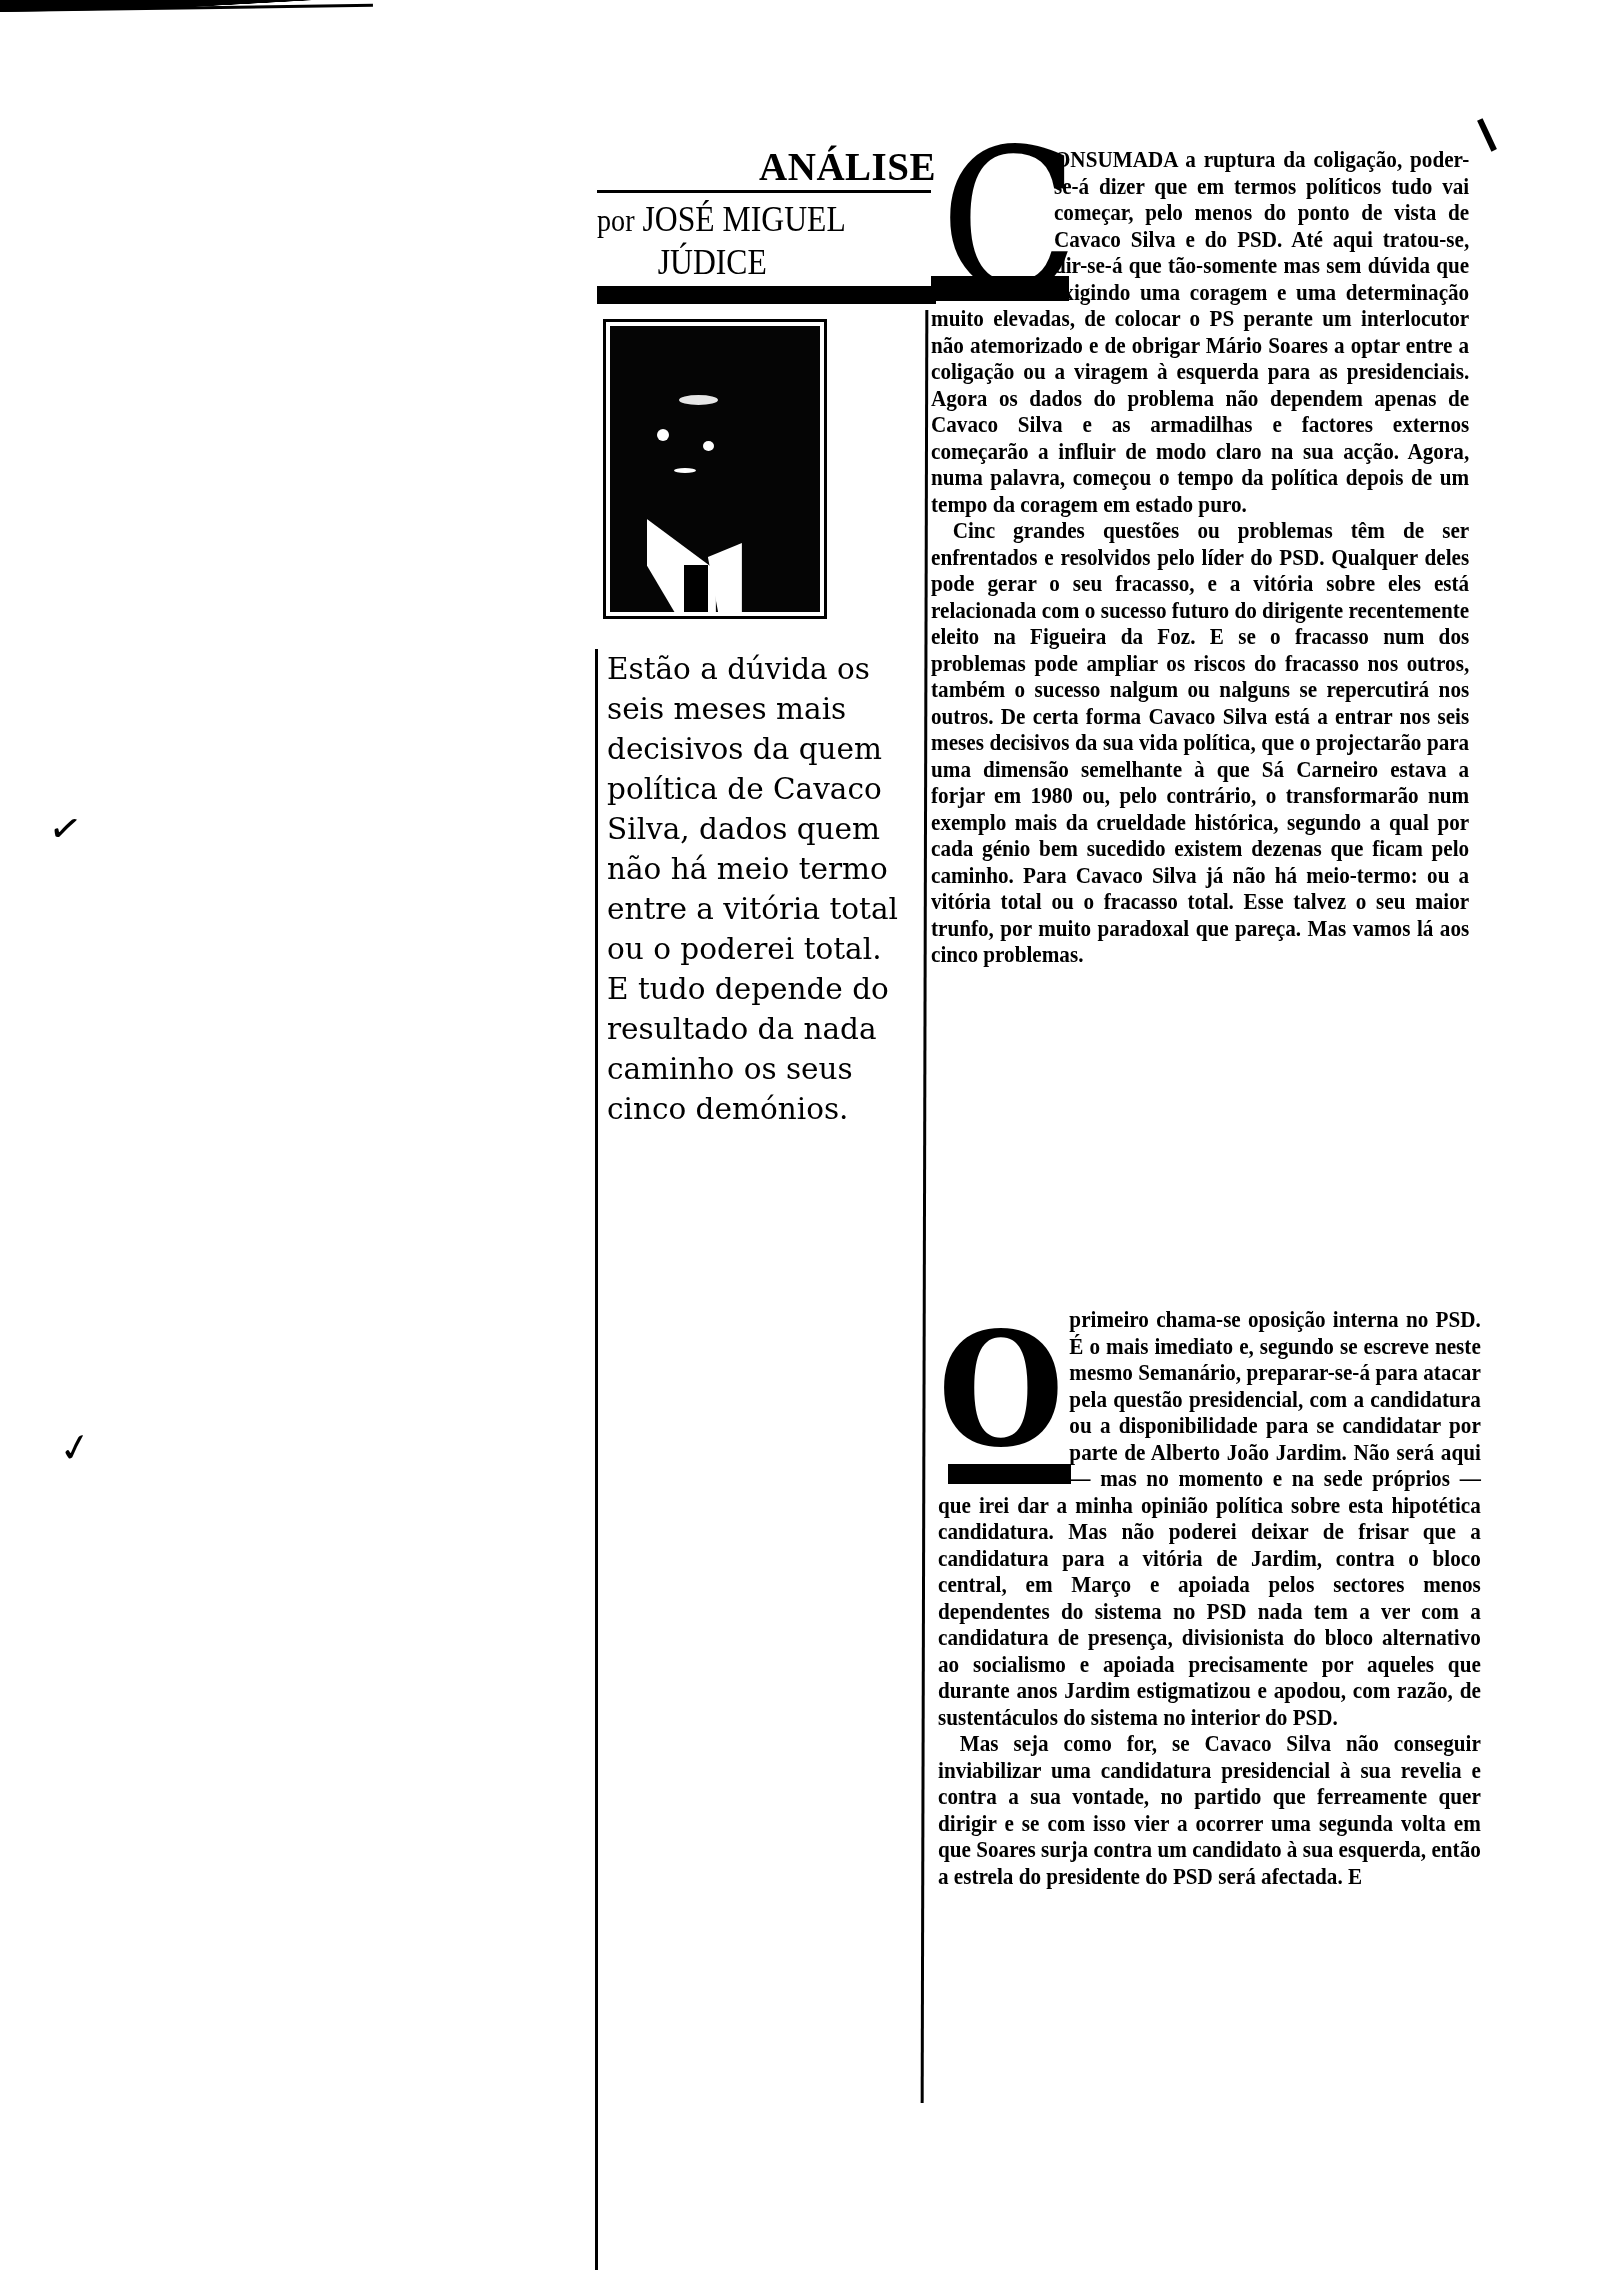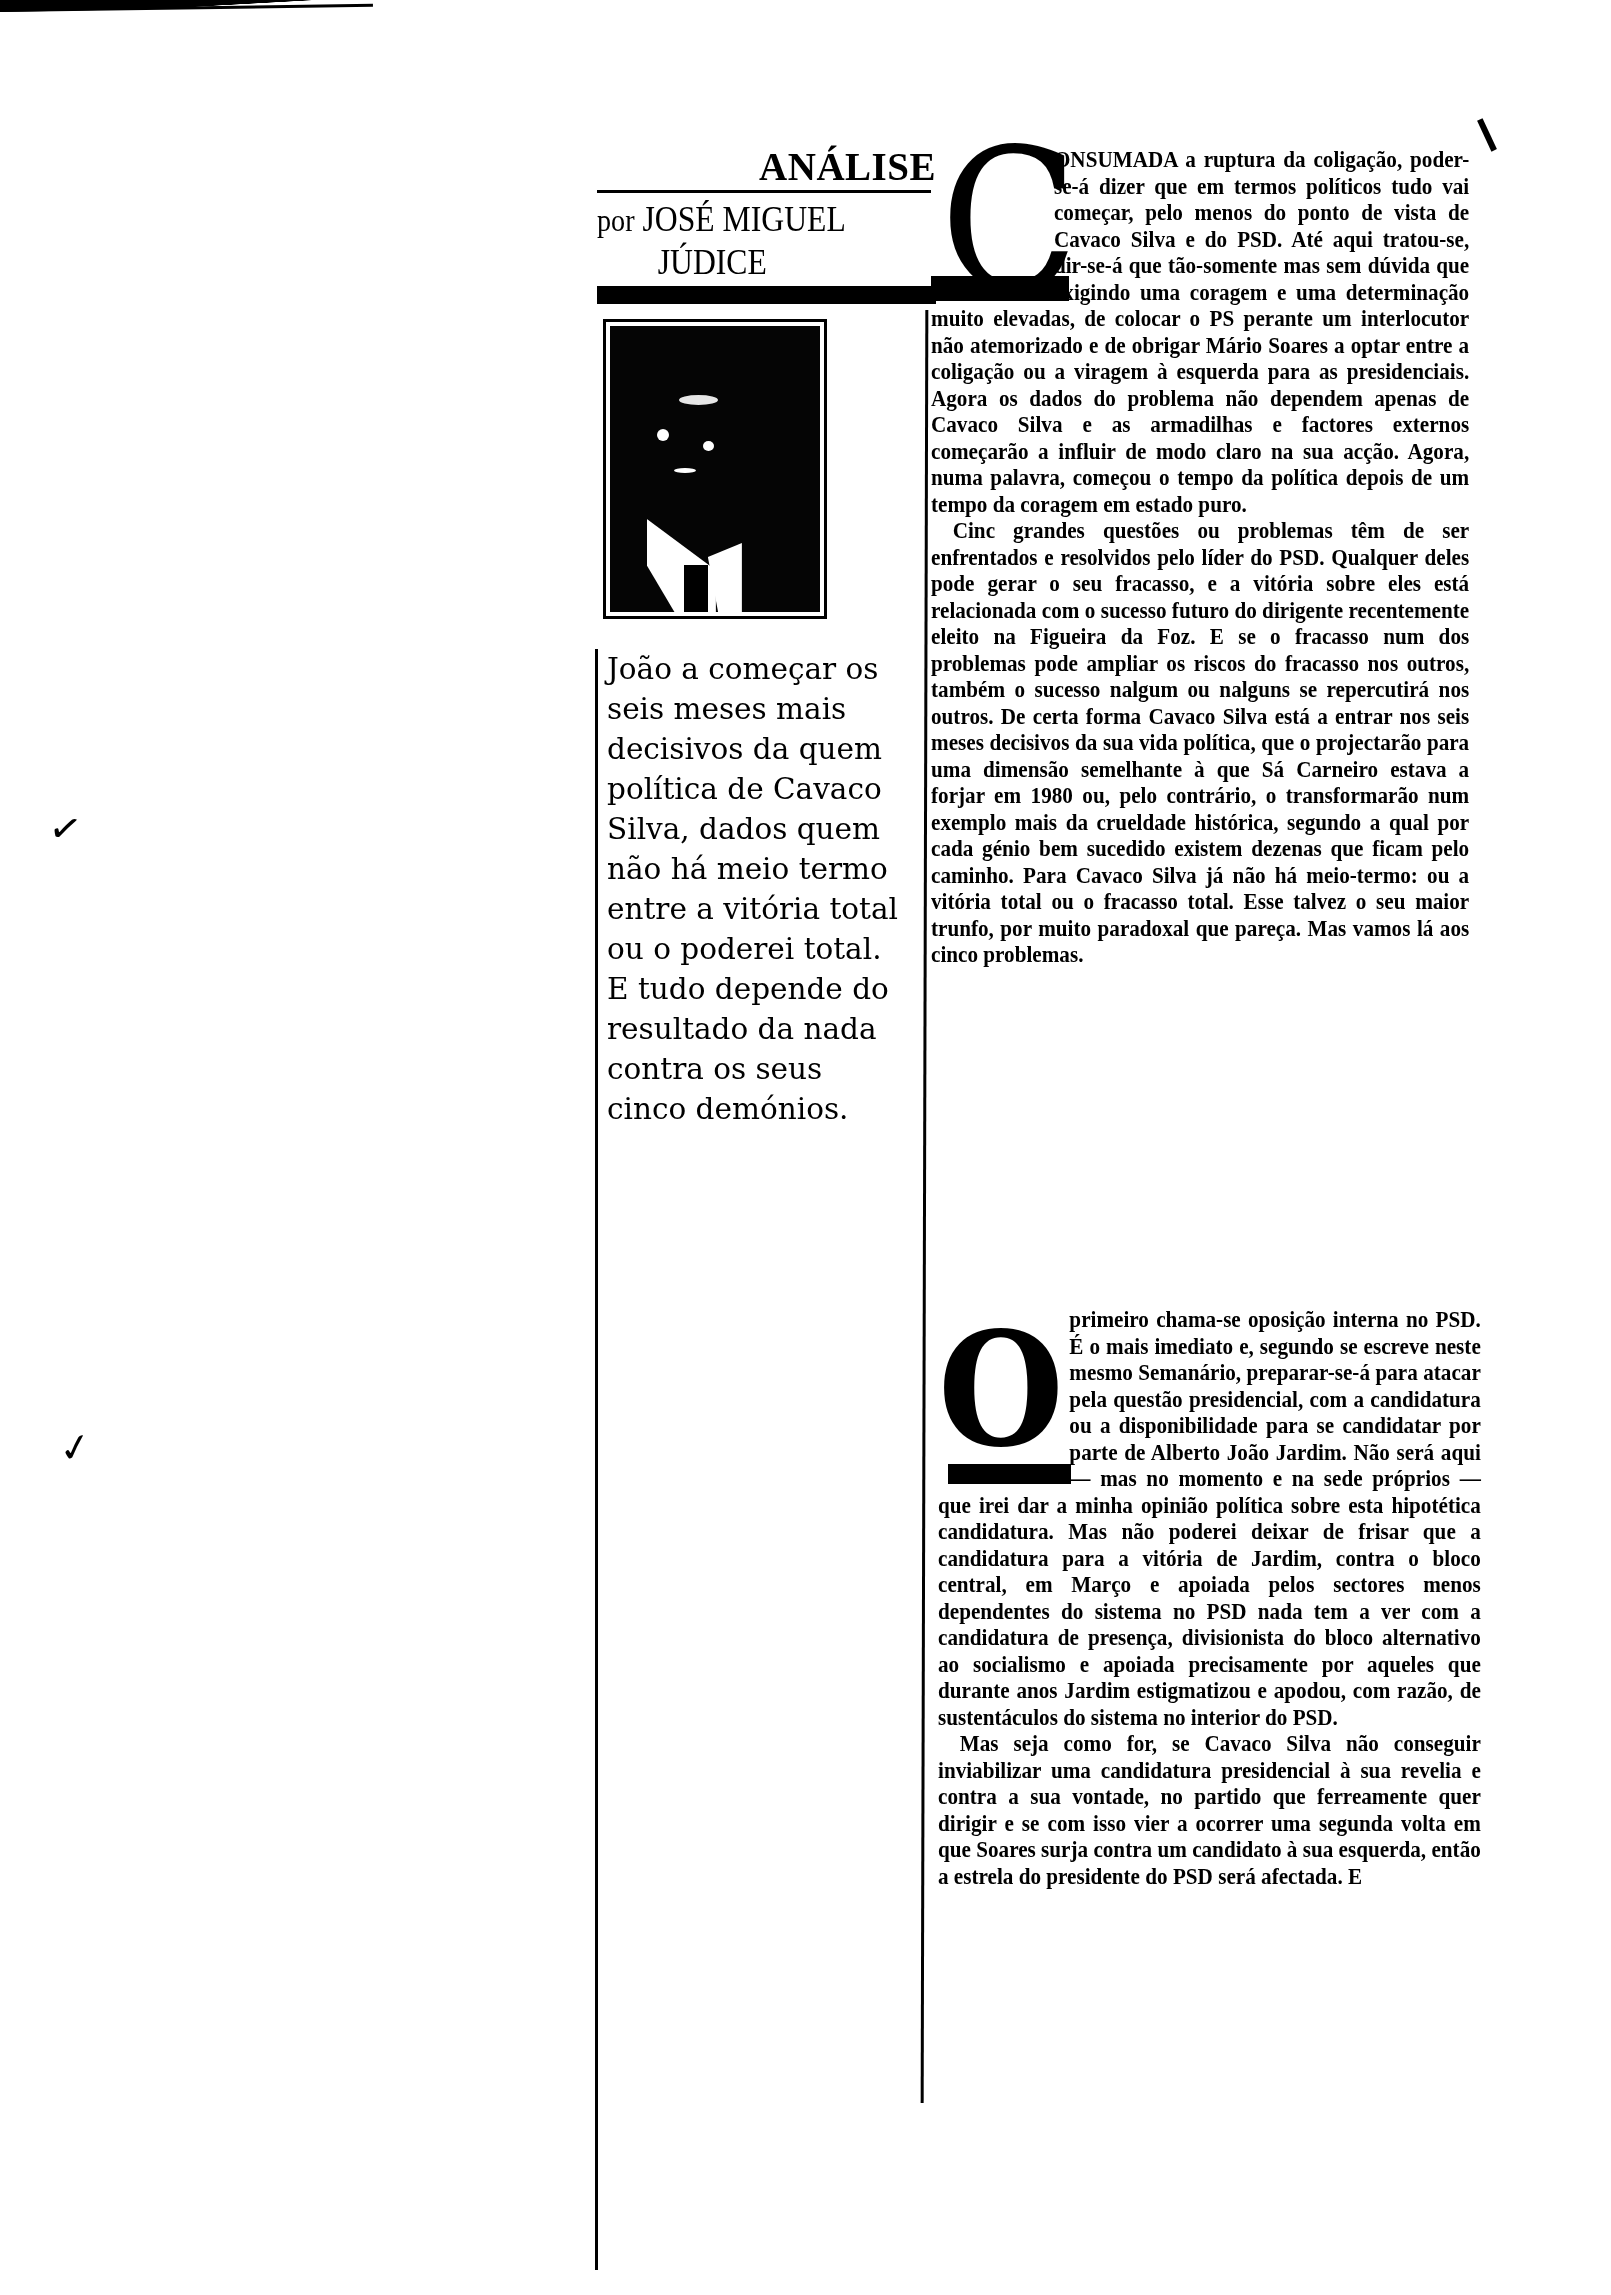--- a/index.html
+++ b/index.html
@@ -78,31 +78,31 @@
     <div class="shirt"></div>
       <div class="shirt2"></div>
       <div class="tie"></div>
   </div>
 </div>
 
 <div class="col-rule-left"></div>
 <div class="col-rule-mid"></div>
 
 <div class="pullquote">
-  <p>João a começar os</p>
+  <p>Estão a dúvida os</p>
   <p>seis meses mais</p>
   <p>decisivos da quem</p>
   <p>política de Cavaco</p>
   <p>Silva, dados quem</p>
   <p>não há meio termo</p>
   <p>entre a vitória total</p>
   <p>ou o poderei total.</p>
   <p>E tudo depende do</p>
   <p>resultado da nada</p>
-  <p>contra os seus</p>
+  <p>caminho os seus</p>
   <p>cinco demónios.</p>
 </div>
 
 <div class="col-main">
   <div class="dropcap-bar"></div>
   <div class="body-text">
     <span class="dropcap-c">C</span>
     <p>ONSUMADA a ruptura da coligação, poder-se-á dizer que em termos políticos tudo vai começar, pelo menos do ponto de vista de Cavaco Silva e do PSD. Até aqui tratou-se, dir-se-á que tão-somente mas sem dúvida que exigindo uma coragem e uma determinação muito elevadas, de colocar o PS perante um interlocutor não atemorizado e de obrigar Mário Soares a optar entre a coligação ou a viragem à esquerda para as presidenciais. Agora os dados do problema não dependem apenas de Cavaco Silva e as armadilhas e factores externos começarão a influir de modo claro na sua acção. Agora, numa palavra, começou o tempo da política depois de um tempo da coragem em estado puro.</p>
     <p class="indent">Cinc grandes questões ou problemas têm de ser enfrentados e resolvidos pelo líder do PSD. Qualquer deles pode gerar o seu fracasso, e a vitória sobre eles está relacionada com o sucesso futuro do dirigente recentemente eleito na Figueira da Foz. E se o fracasso num dos problemas pode ampliar os riscos do fracasso nos outros, também o sucesso nalgum ou nalguns se repercutirá nos outros. De certa forma Cavaco Silva está a entrar nos seis meses decisivos da sua vida política, que o projectarão para uma dimensão semelhante à que Sá Carneiro estava a forjar em 1980 ou, pelo contrário, o transformarão num exemplo mais da crueldade histórica, segundo a qual por cada génio bem sucedido existem dezenas que ficam pelo caminho. Para Cavaco Silva já não há meio-termo: ou a vitória total ou o fracasso total. Esse talvez o seu maior trunfo, por muito paradoxal que pareça. Mas vamos lá aos cinco problemas.</p>
   </div>

